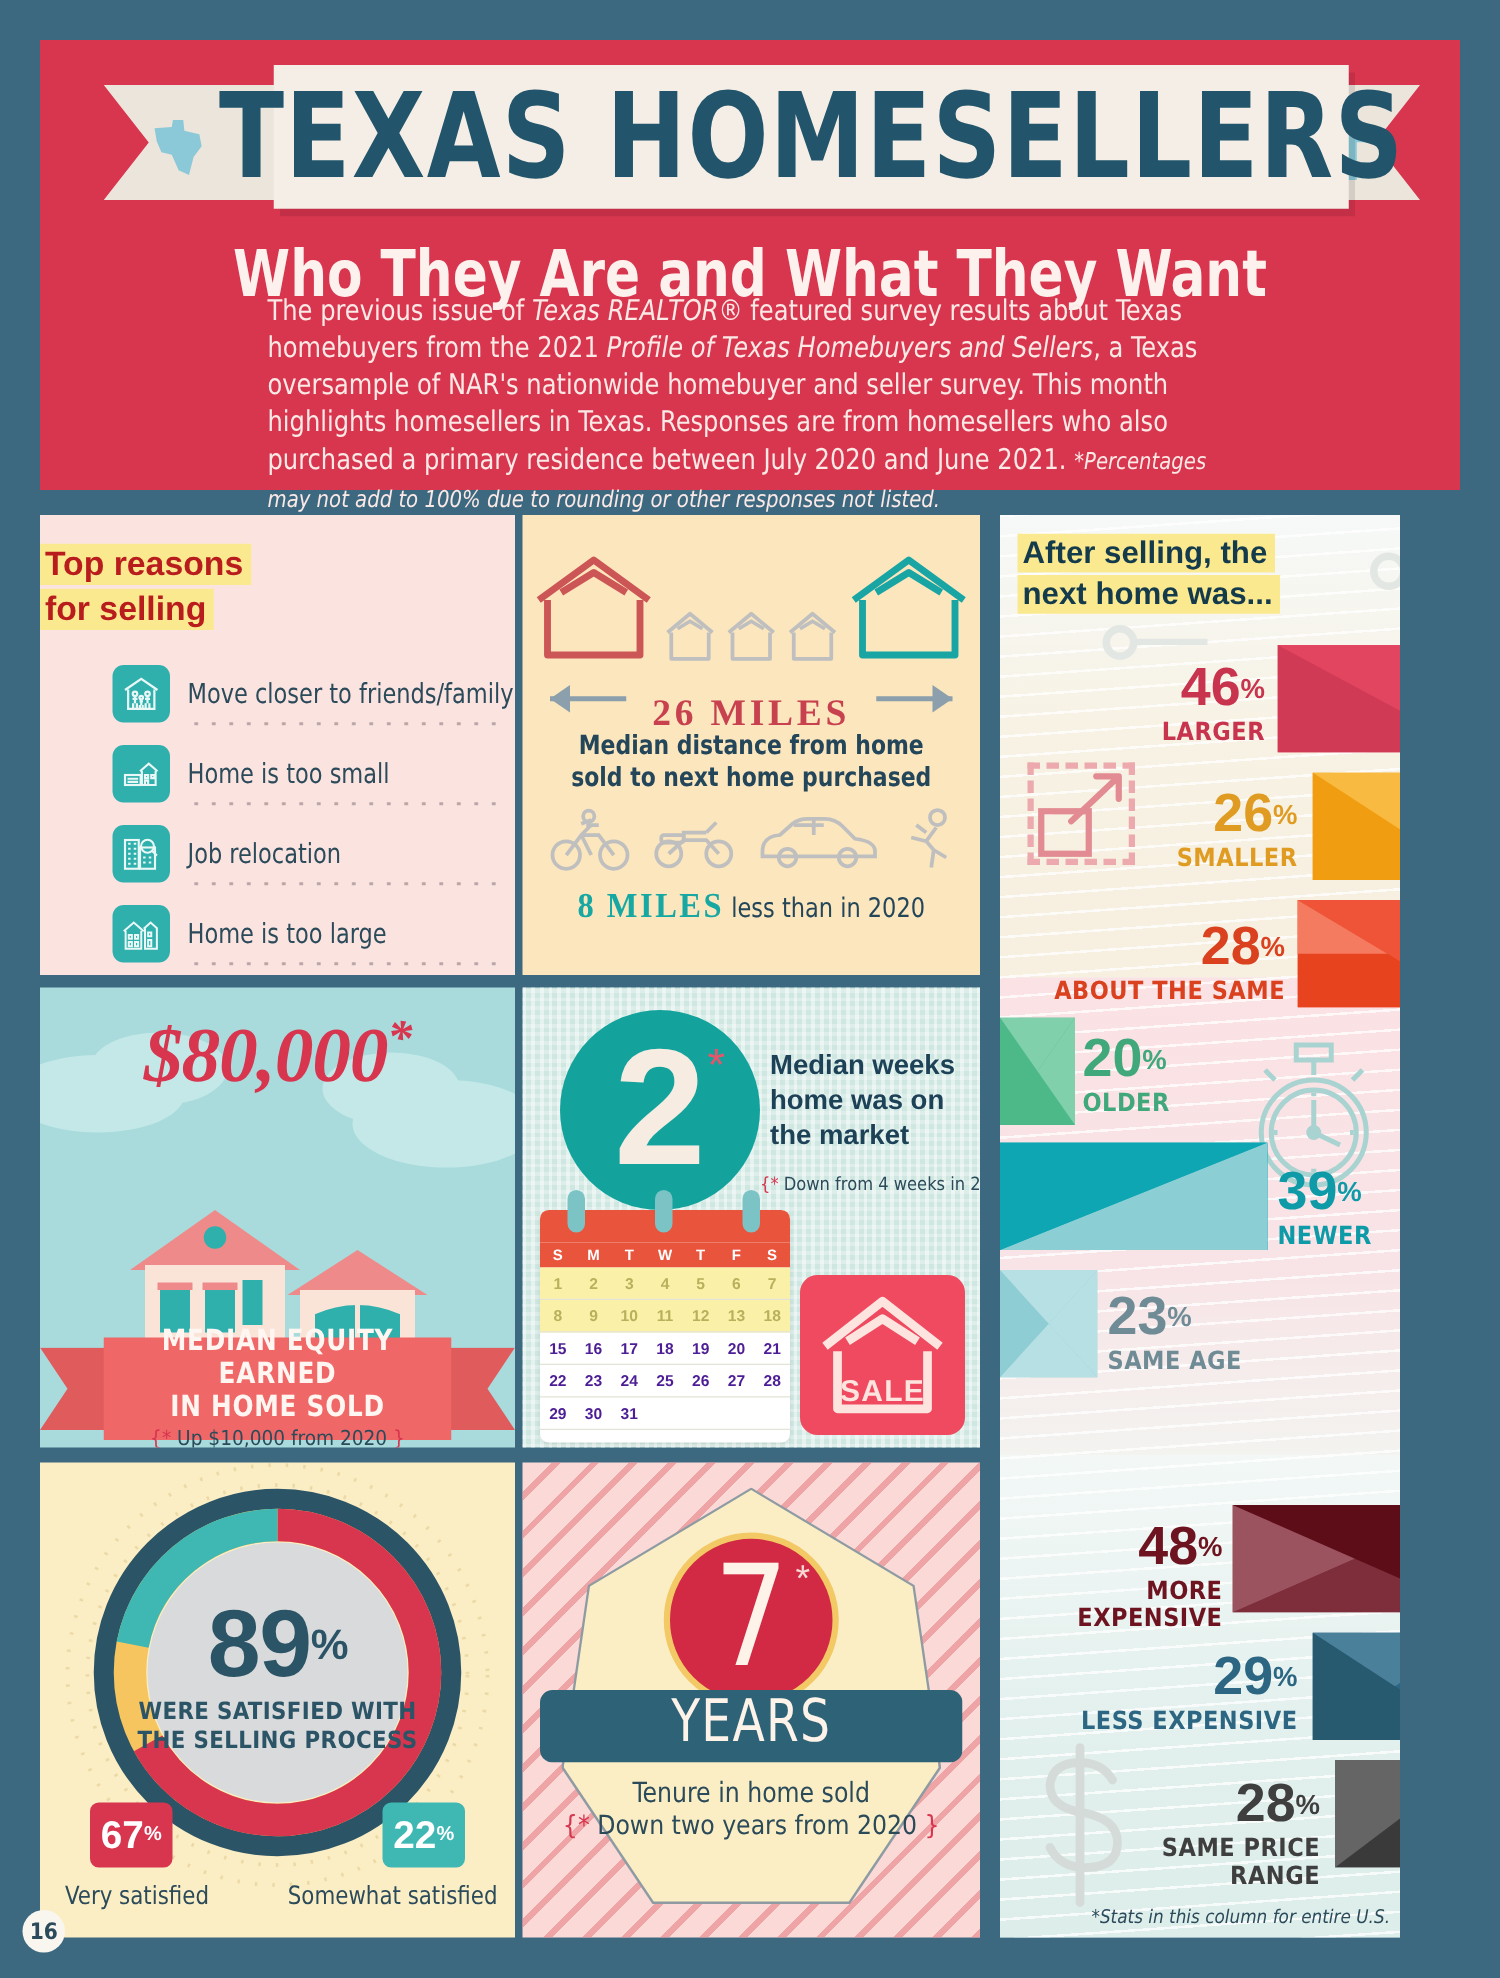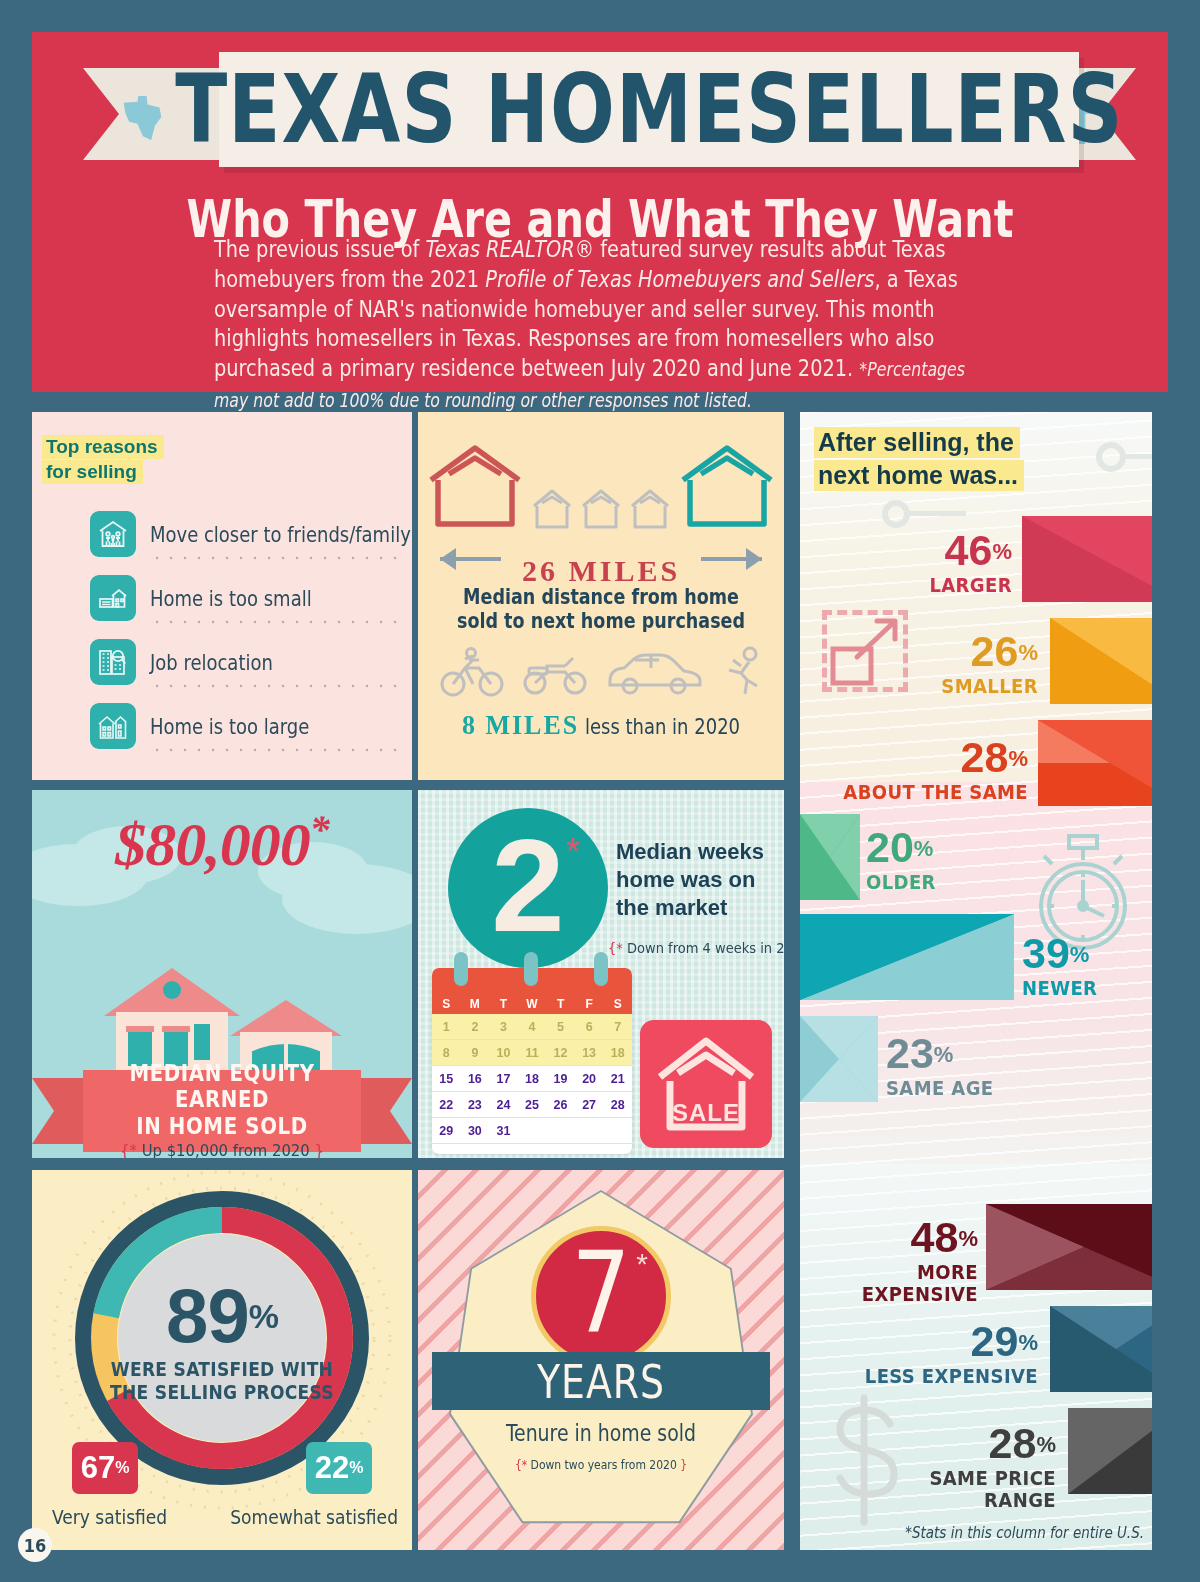--- a/index.html
+++ b/index.html
@@ -48,30 +48,30 @@
     font-family: "Liberation Sans Narrow","DejaVu Sans Condensed","Liberation Sans", sans-serif;
     font-size: 46px; font-weight: 700; color: #fdf1ee; transform: scaleY(1.12);
   }
   .intro {
     position: absolute; left: 182px; top: 208px; width: 790px;
     font-family: "Liberation Sans Narrow","DejaVu Sans Condensed","Liberation Sans", sans-serif;
     font-size: 21.5px; line-height: 28px; color: #fbe9e6; transform: scaleY(1.06);
   }
   .intro em { font-style: italic; }
   .intro .fine { font-size: 17.5px; font-style: italic; }
-  .col-c { position: absolute; left: 800px; top: 412px; width: 352px; height: 1138px;
+  .col-c { position: absolute; left: 800px; top: 412px; width: 320px; height: 1138px;
            background: linear-gradient(170deg,#f5f8f7 0%,#eef5f3 35%,#e6f2ef 70%,#e2efed 100%);
            overflow: hidden; }
   .panel { position: absolute; overflow: hidden; }
 
   
   .p-reasons { left: 32px; top: 412px; width: 380px; height: 368px; background: #fbe3e0; }
   .hl-title {
     font-family: "Liberation Sans","DejaVu Sans", sans-serif; font-weight: 700;
-    font-size: 19px; color: #0f766e; line-height: 1.32; margin: 22px 0 0 10px;
+    font-size: 27px; color: #b91c1c; line-height: 1.32; margin: 22px 0 0 0;
   }
   .hl-title span { background: #fbe98f; padding: 1px 6px 2px 4px; }
   .reason-row { display: flex; align-items: center; margin: 0 0 0 58px; height: 64px; position: relative; }
   .reason-ico {
     width: 46px; height: 46px; border-radius: 9px; background: #2fb0ad; flex: none;
     display: flex; align-items: center; justify-content: center;
   }
   .reason-txt {
     font-family: "Liberation Sans Narrow","DejaVu Sans Condensed","Liberation Sans", sans-serif;
     font-size: 20px; color: #2b4a5a; margin-left: 14px; transform: scaleY(1.1); white-space: nowrap;
@@ -244,35 +244,36 @@
     width: 140px; height: 140px; border-radius: 50%; background: #d22944;
     border: 5px solid #f2c964; display: flex; align-items: center; justify-content: center; z-index: 3;
   }
   .yr-circle .n {
     font-family: "Liberation Sans Narrow","DejaVu Sans Condensed","Liberation Sans", sans-serif;
     font-size: 104px; color: #fdf3e8; line-height: 1; margin-top: -6px; transform: scaleY(1.08);
   }
   .yr-circle .ast { position: absolute; right: 18px; top: 16px; color: #f6d9d2; font-size: 30px; }
   .yr-band {
     position: absolute; left: 14px; top: 182px; width: 338px; height: 58px; background: #2e6277; z-index: 4;
-    display: flex; align-items: center; justify-content: center;
+    display: flex; align-items: flex-start; justify-content: center;
     clip-path: polygon(0 0, 100% 0, 100% 100%, 0 100%);
+    border-radius: 10px;
   }
   .yr-band .t {
     font-family: "Liberation Sans Narrow","DejaVu Sans Condensed","Liberation Sans", sans-serif;
     font-size: 42px; color: #fdf3e8; letter-spacing: 1px; transform: scaleY(1.12);
   }
   .yr-foot { position: absolute; left: 0; right: 0; top: 252px; text-align: center; z-index: 4; }
   .yr-foot .a {
     font-family: "Liberation Sans Narrow","DejaVu Sans Condensed","Liberation Sans", sans-serif;
     font-size: 21px; color: #2b4a5a; transform: scaleY(1.06);
   }
   .yr-foot .b {
     font-family: "Liberation Sans Narrow","DejaVu Sans Condensed","Liberation Sans", sans-serif;
-    font-size: 12px; color: #2b4a5a; margin-top: 12px;
+    font-size: 21px; color: #2b4a5a; margin-top: 2px;
   }
   .yr-foot .b i { color: #d8354f; font-style: normal; }
 
   
   .cc-stripes {
     position: absolute; inset: 0;
     background-image: repeating-linear-gradient(176deg, rgba(255,255,255,.75) 0 2px, transparent 2px 16px);
     pointer-events: none;
   }
   .cc-tint { position: absolute; left: 0; right: 0; }

